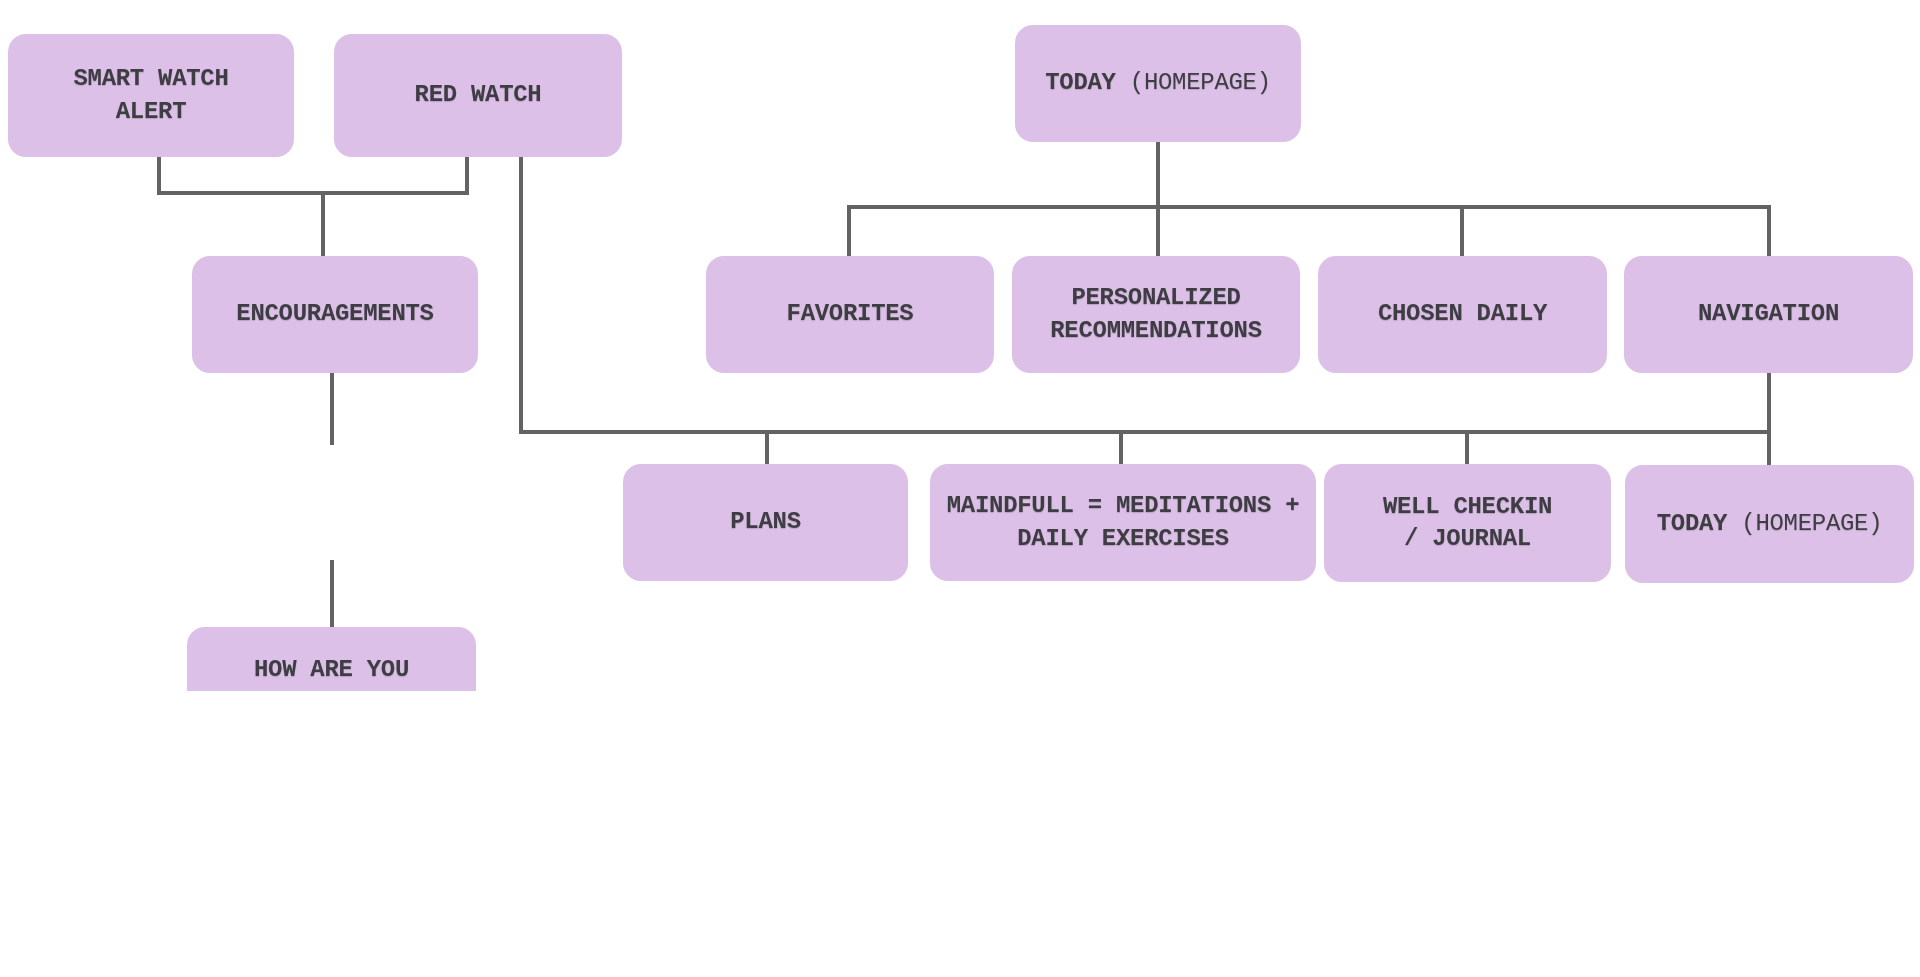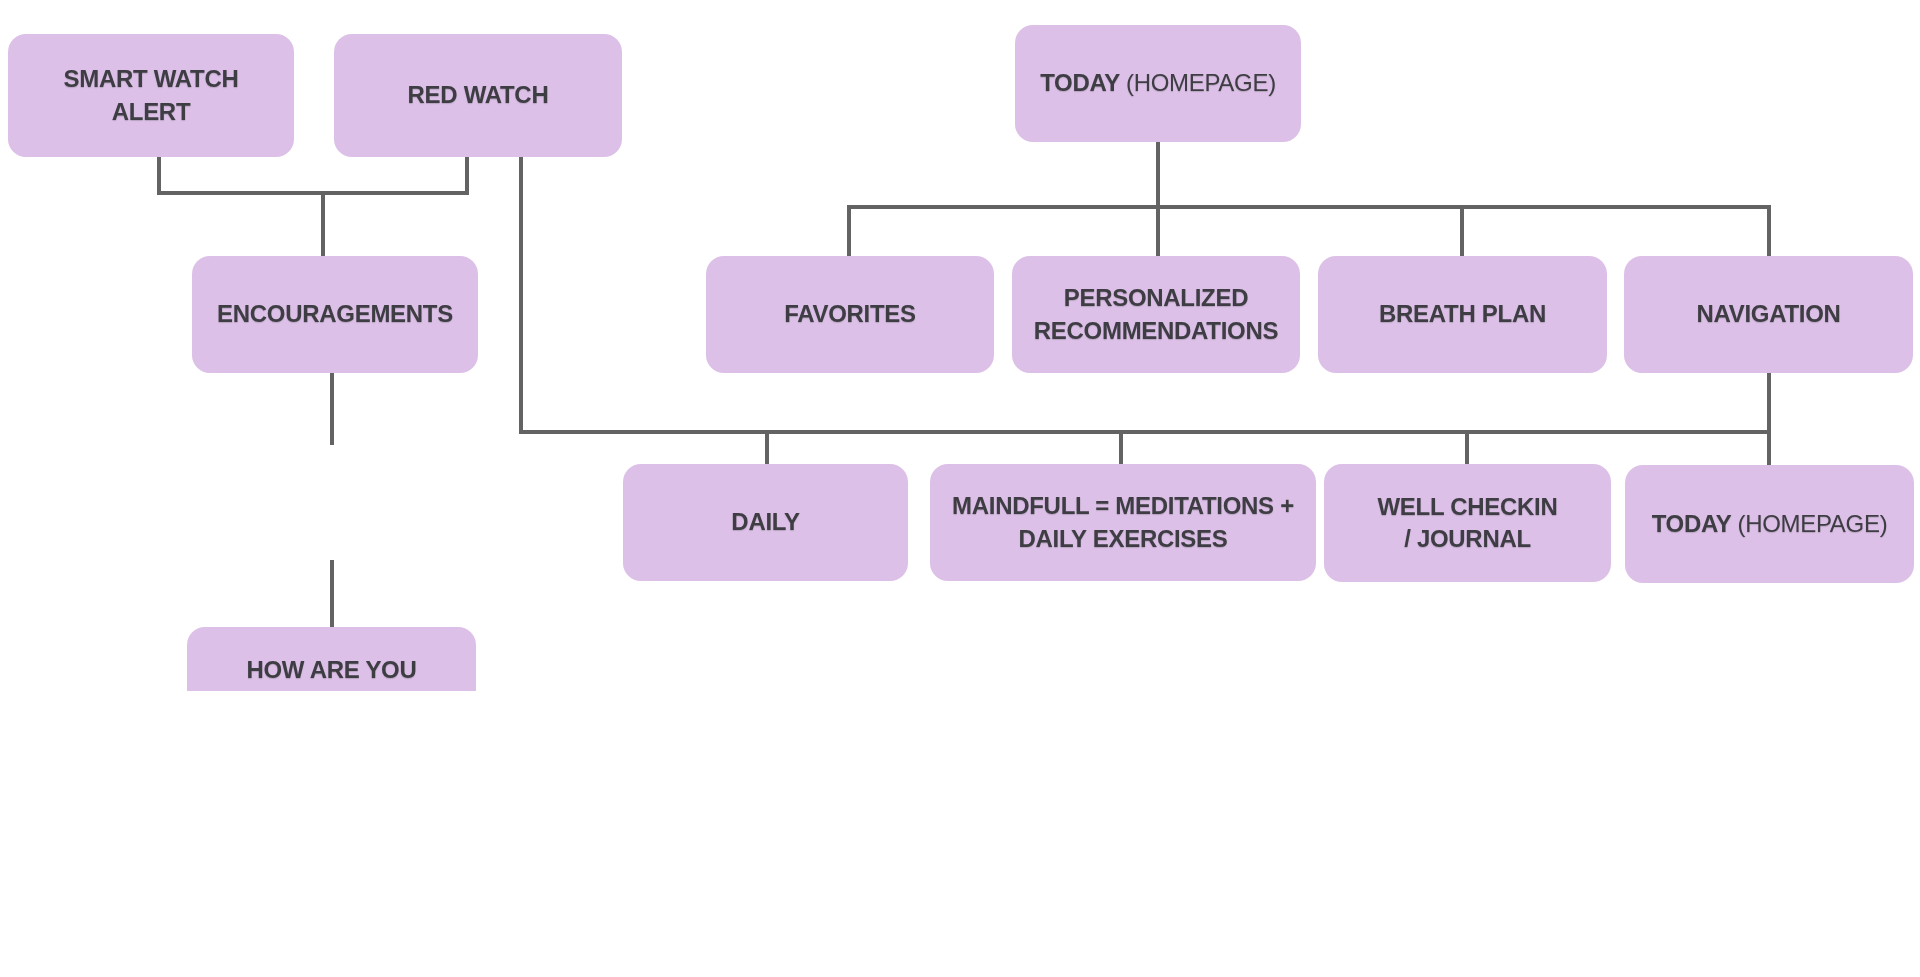--- a/index.html
+++ b/index.html
@@ -6,21 +6,21 @@
     margin: 0;
     padding: 0;
     background: #ffffff;
   }
   #canvas {
     position: relative;
     width: 1920px;
     height: 691px;
     background: var(--canvas-bg, #ffffff);
     overflow: hidden;
-    font-family: Liberation Sans, sans-serif;
+    font-family: Liberation Mono, monospace;
   }
   .node {
     position: absolute;
     background: var(--node-fill, #dcc0e7);
     border-radius: 18px;
     display: flex;
     align-items: center;
     justify-content: center;
     text-align: center;
     box-sizing: border-box;
@@ -94,30 +94,30 @@
   <div class="node" style="left:192px;top:256px;width:286px;height:117px">
     <span class="lbl">ENCOURAGEMENTS</span>
   </div>
 
   <div class="node" style="left:1012px;top:256px;width:288px;height:117px">
     <span class="lbl">PERSONALIZED
 RECOMMENDATIONS</span>
   </div>
 
   <div class="node" style="left:1318px;top:256px;width:289px;height:117px">
-    <span class="lbl">BREATH PLAN</span>
+    <span class="lbl">CHOSEN DAILY</span>
   </div>
 
   <div class="node" style="left:1624px;top:256px;width:289px;height:117px">
     <span class="lbl">NAVIGATION</span>
   </div>
 
 
   <div class="node" style="left:623px;top:464px;width:285px;height:117px">
-    <span class="lbl">DAILY</span>
+    <span class="lbl">PLANS</span>
   </div>
 
   <div class="node" style="left:930px;top:464px;width:386px;height:117px">
     <span class="lbl">MAINDFULL = MEDITATIONS +
 DAILY EXERCISES</span>
   </div>
 
   <div class="node" style="left:1324px;top:464px;width:287px;height:118px">
     <span class="lbl">WELL CHECKIN
 / JOURNAL</span>

